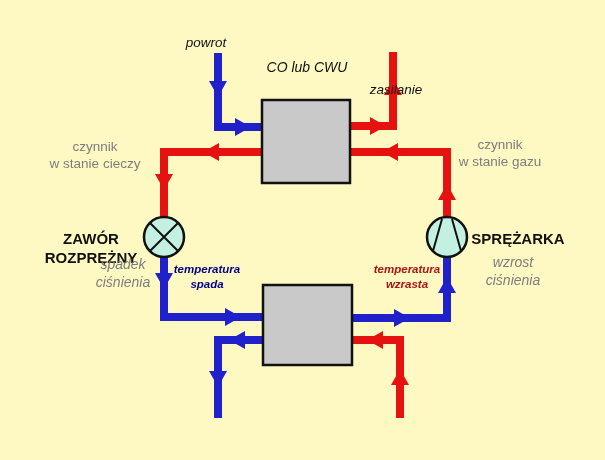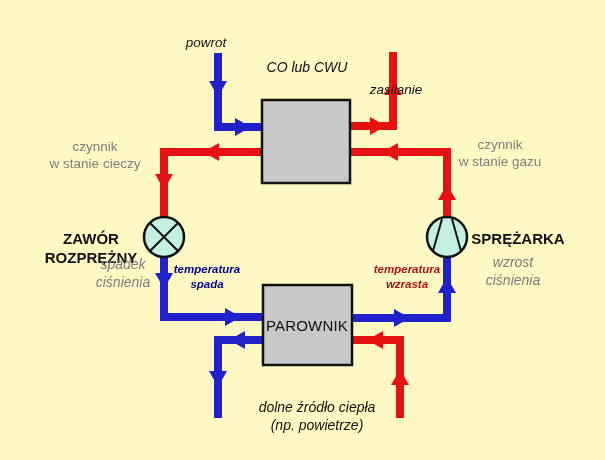--- a/index.html
+++ b/index.html
@@ -89,32 +89,29 @@
 
   <div class="lbl italic fs13" style="left:206px;top:43px;">powrot</div>
   <div class="lbl italic fs13" style="left:396px;top:42px;margin-top:48px;">zasilanie</div>
   <div class="lbl italic fs14" style="left:307px;top:68px;">CO lub CWU</div>
 
   <div class="lbl gray fs13" style="left:95px;top:155px;">czynnik
 w stanie cieczy</div>
   <div class="lbl gray fs13" style="left:500px;top:153px;">czynnik
 w stanie gazu</div>
 
-  <div class="lbl boxlbl" style="left:307px;top:326px;">PAROWNIK</div>
 
 
   <div class="lbl bold fs15" style="left:91px;top:248px;">ZAWÓR
 ROZPRĘŻNY</div>
   <div class="lbl gray italic fs14" style="left:95px;top:274px;margin-left:28px;">spadek
 ciśnienia</div>
 
   <div class="lbl bold fs15" style="left:518px;top:239px;">SPRĘŻARKA</div>
   <div class="lbl gray italic fs14" style="left:513px;top:272px;">wzrost
 ciśnienia</div>
 
   <div class="lbl temp temp-drop" style="left:207px;top:277px;">temperatura
 spada</div>
   <div class="lbl temp temp-rise" style="left:407px;top:277px;">temperatura
 wzrasta</div>
 
-  <div class="lbl italic fs14" style="left:317px;top:417px;">dolne źródło ciepła
-(np. powietrze)</div>
 </div>
 
 </body></html>

